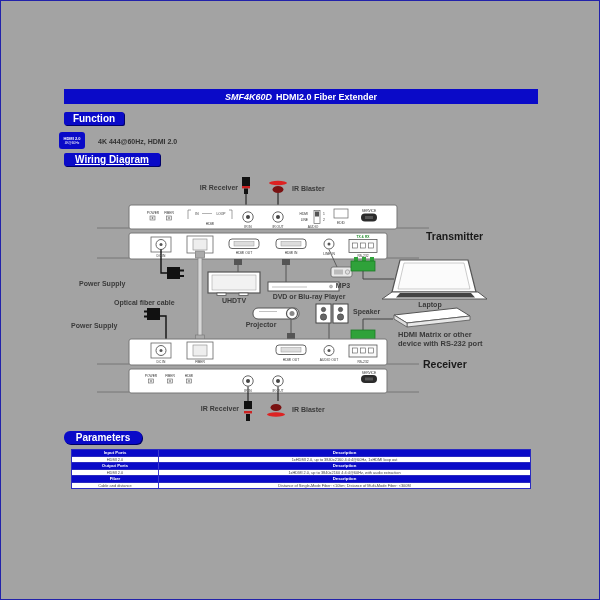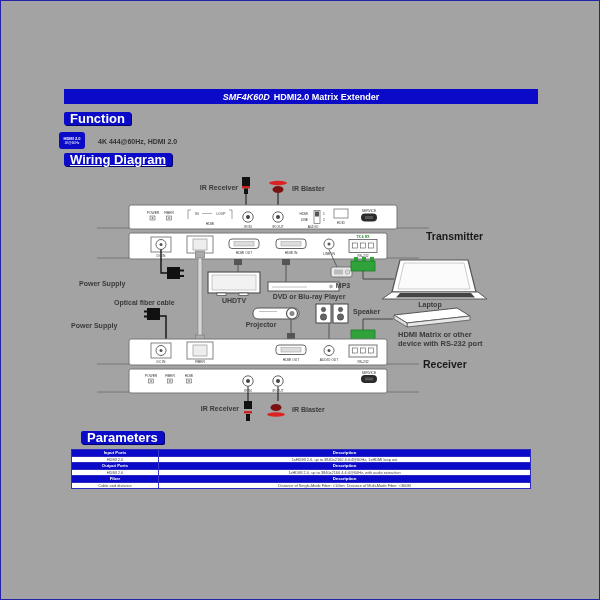--- a/index.html
+++ b/index.html
@@ -1,26 +1,26 @@
 <!DOCTYPE html>
 <html><head>
 <meta charset="utf-8">
 <style>
   html,body{margin:0;padding:0;background:#fff;}
   .page{position:relative;width:600px;height:600px;background:#a3a3a3;border:1px solid #2222aa;
         box-sizing:border-box;font-family:"Liberation Sans",sans-serif;overflow:hidden;}
   .hdrbar{position:absolute;left:63px;top:88px;width:474px;height:15px;background:#0a0ac8;color:#fff;
           display:flex;align-items:center;justify-content:center;font-size:9px;font-weight:bold;}
   .model{font-style:italic;margin-right:4px;}
-  .btn{position:absolute;height:13px;background:#0a0ac8;color:#fff;font-weight:bold;font-size:13px;
+  .btn{position:absolute;height:13px;background:#0a0ac8;color:#fff;font-weight:bold;font-size:10px;
        display:flex;align-items:center;justify-content:center;padding:0 6px;border-radius:2px;
        box-shadow:1px 1px 0 #00006a;}
   #btn-function{left:63px;top:111px;min-width:48px;}
   #btn-wiring{left:63px;top:152px;min-width:84px;text-decoration:underline;}
-  #btn-parameters{left:80px;top:430px;min-width:66px;}
+  #btn-parameters{left:63px;top:430px;min-width:66px;border-radius:6px;}
   .badge{position:absolute;left:58px;top:131px;width:26px;height:17px;background:#0a0ac8;border-radius:3px;
          color:#fff;display:flex;flex-direction:column;align-items:center;justify-content:center;}
   .badge .b1{font-size:4px;font-weight:bold;line-height:5px;}
   .badge .b2{font-size:3.2px;line-height:4px;}
   .feature{position:absolute;left:97px;top:137px;font-size:7px;font-weight:bold;color:#333;}
   svg{position:absolute;left:0;top:0;}
   svg text{font-family:"Liberation Sans",sans-serif;}
   .pl{font-size:3.3px;fill:#333;}
   .plg{font-size:3.3px;fill:#1f8a2a;font-weight:bold;}
   .dl{font-size:7px;font-weight:bold;fill:#3a3a3a;}
@@ -34,21 +34,21 @@
   .trow.hdr{background:#0a0ac8;color:#fff;font-weight:bold;font-size:4.3px;}
   .trow.data{background:#fff;color:#444;font-size:3.9px;}
 </style>
 </head>
 <body>
 
 <div class="page">
 
   <div class="hdrbar">
     <span class="model">SMF4K60D</span>
-    <span>HDMI2.0 Matrix Extender</span>
+    <span>HDMI2.0 Fiber Extender</span>
   </div>
 
   <div class="btn" id="btn-function">Function</div>
 
   <div class="badge">
     <span class="b1">HDMI 2.0</span>
     <span class="b2">4K@60Hz</span>
   </div>
   <div class="feature">4K 444@60Hz, HDMI 2.0</div>
 

